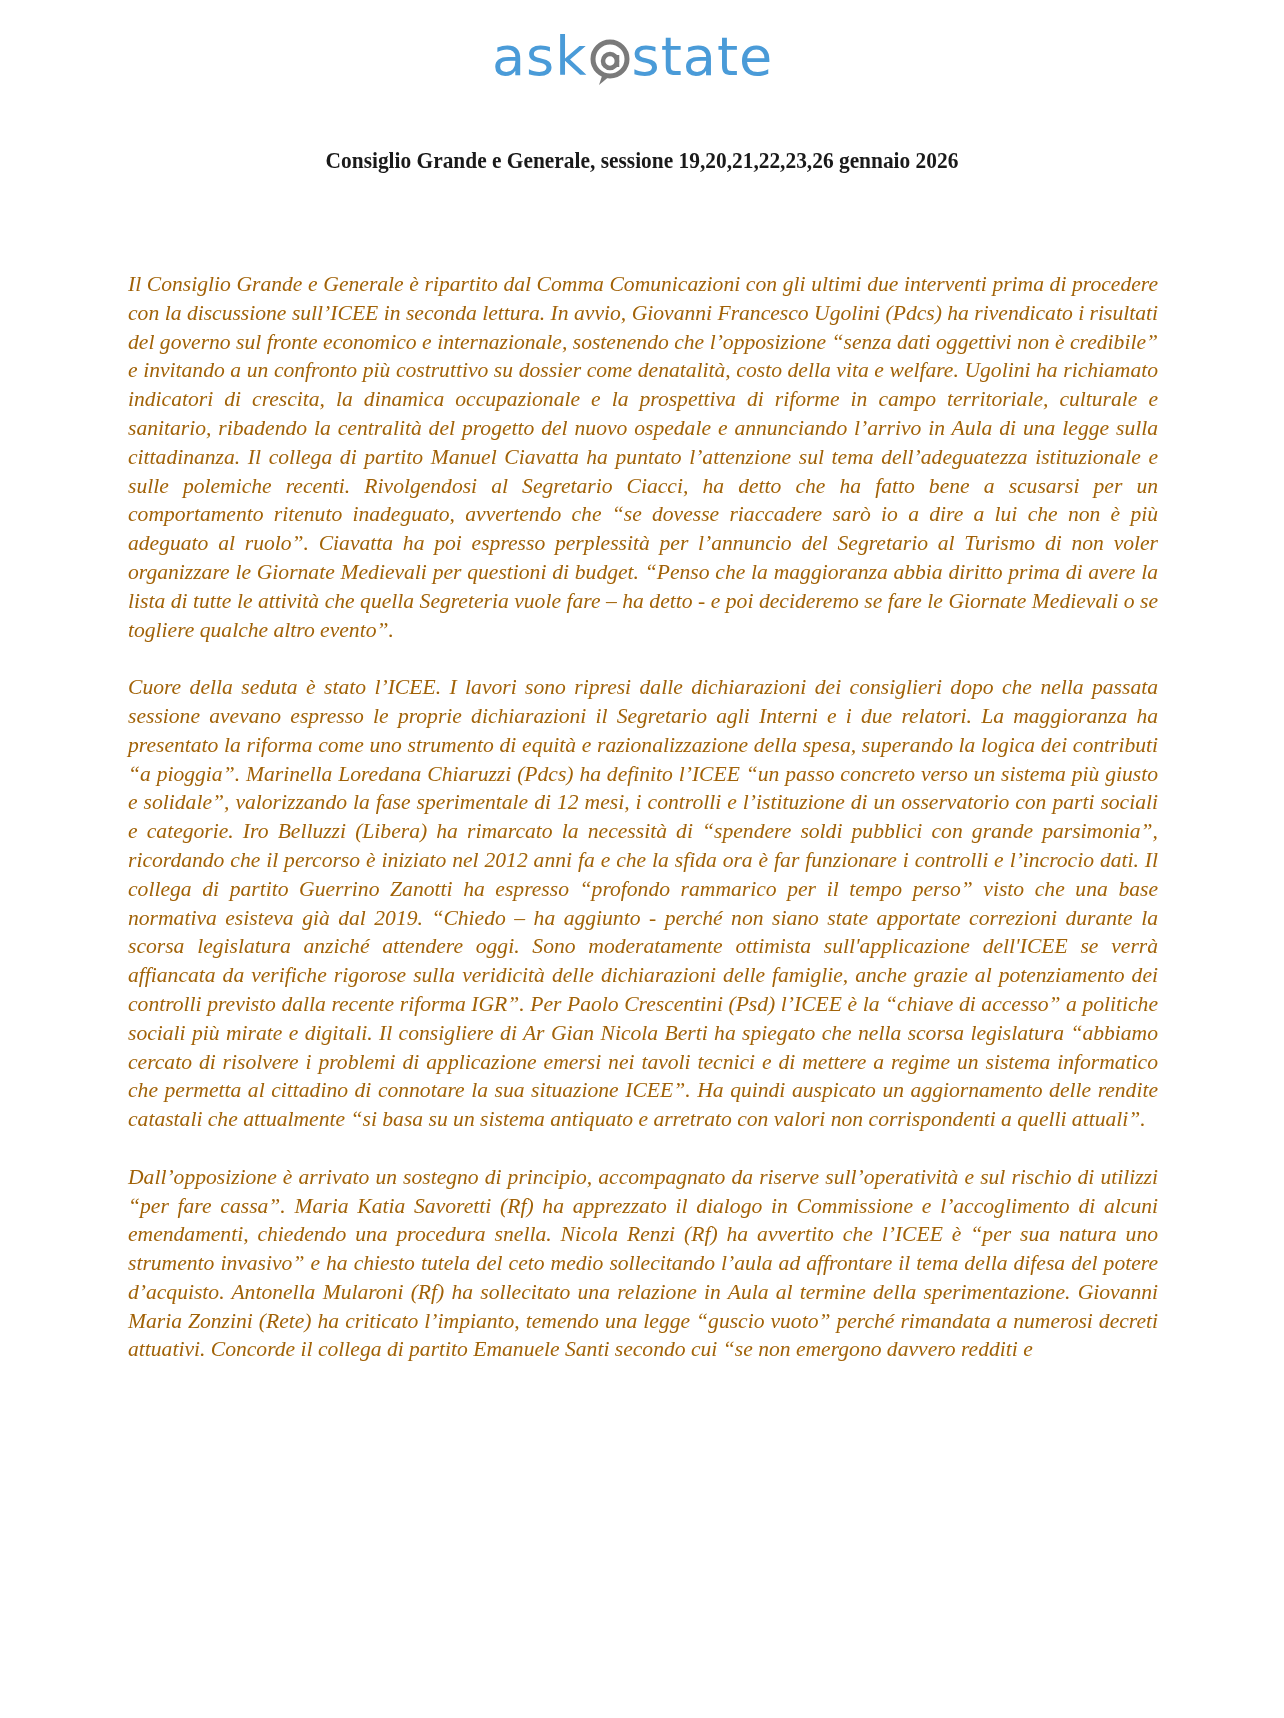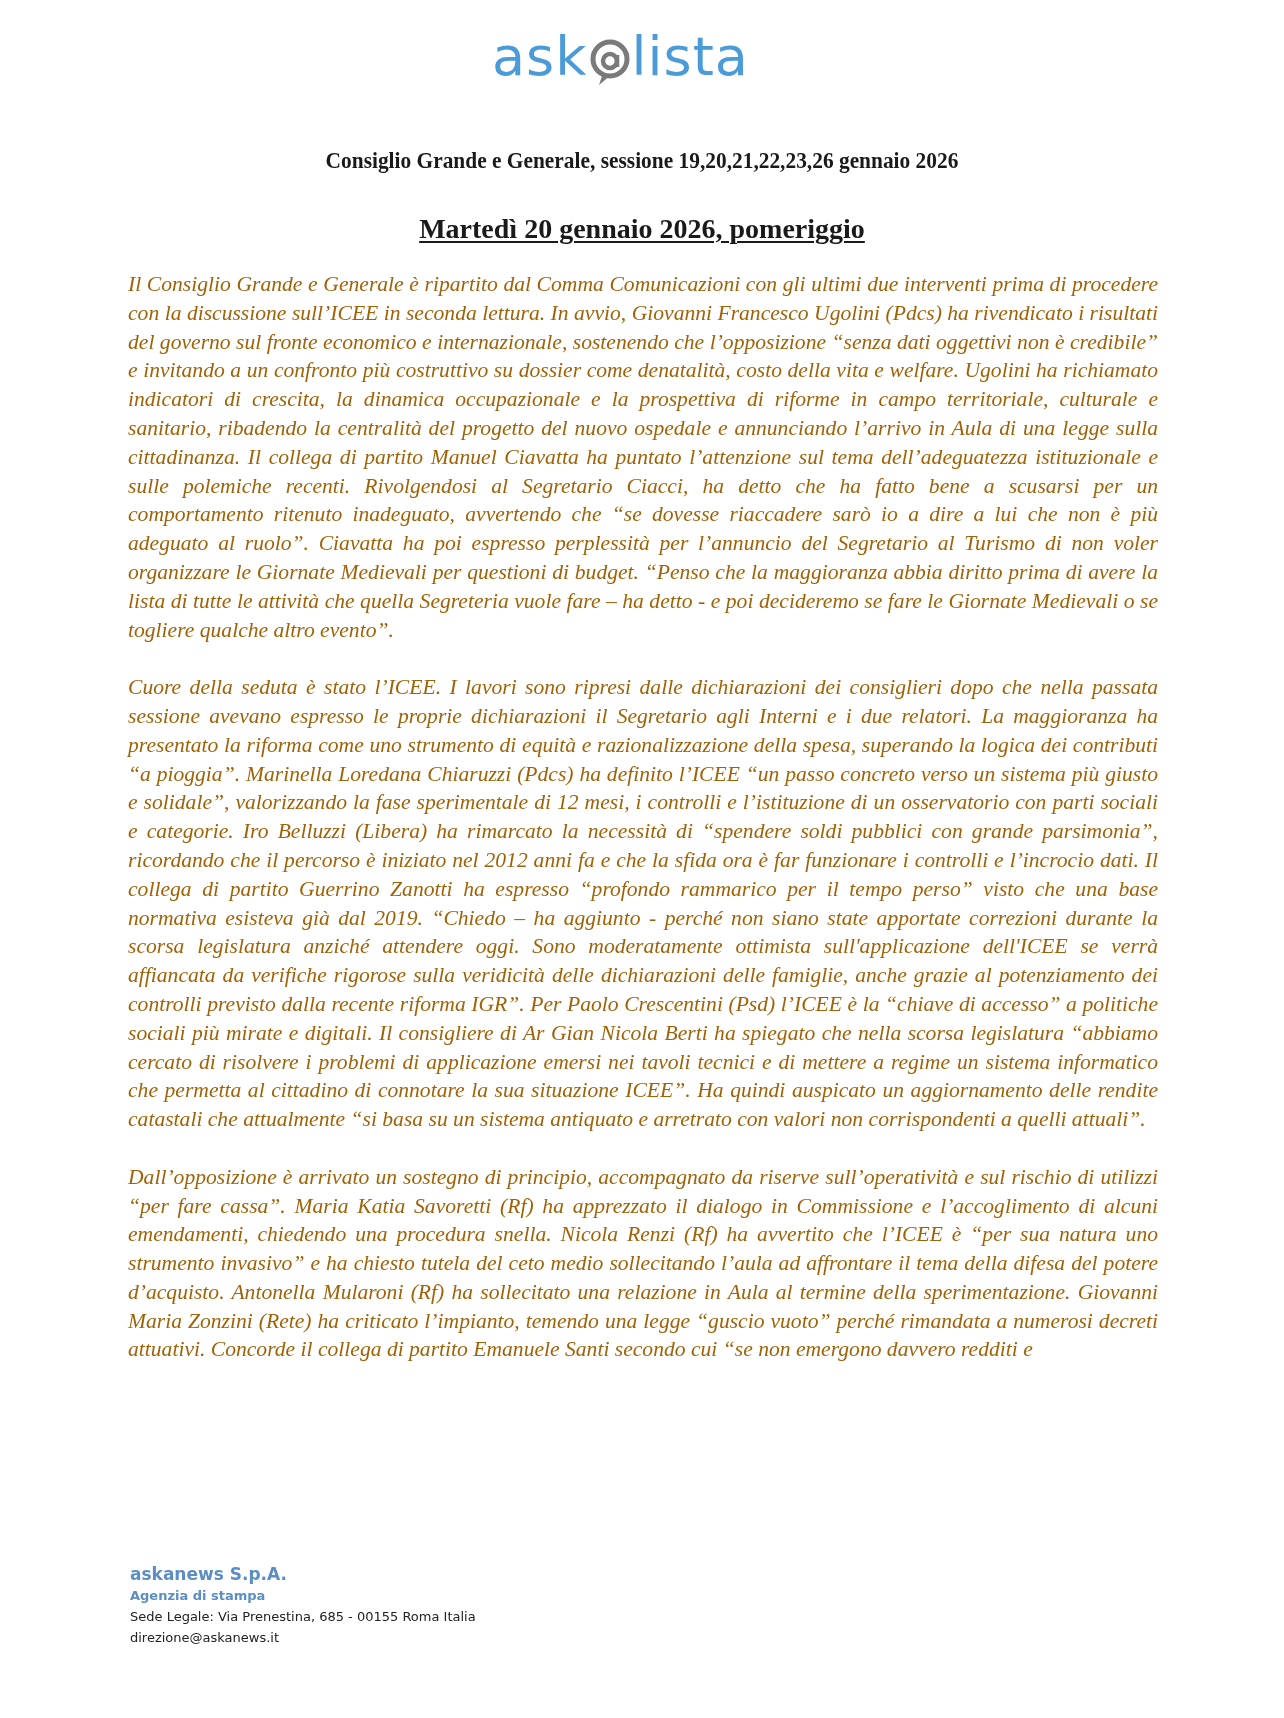--- a/index.html
+++ b/index.html
@@ -123,35 +123,26 @@
   <div class="logo">
     <span class="part">ask</span>
     <span class="at">
       <svg width="42" height="50" viewBox="0 0 42 50">
         <circle cx="21" cy="22" r="17" fill="none" stroke="#7a7a7a" stroke-width="5"></circle>
         <circle cx="21" cy="24" r="7" fill="none" stroke="#7a7a7a" stroke-width="4.5"></circle>
         <path d="M28 18 L28 30" stroke="#7a7a7a" stroke-width="4.5"></path>
         <path d="M14 36 L10 48 L22 38 Z" fill="#7a7a7a"></path>
       </svg>
     </span>
-    <span class="part">lista</span>
+    <span class="part">state</span>
   </div>
 
   <div class="session-title">Consiglio Grande e Generale, sessione 19,20,21,22,23,26 gennaio 2026</div>
 
-  <div class="day-title">
-    <span>Martedì 20 gennaio 2026, pomeriggio</span>
-  </div>
 
   <div class="body-text">
     <p>Il Consiglio Grande e Generale è ripartito dal Comma Comunicazioni con gli ultimi due interventi prima di procedere con la discussione sull’ICEE in seconda lettura. In avvio, Giovanni Francesco Ugolini (Pdcs) ha rivendicato i risultati del governo sul fronte economico e internazionale, sostenendo che l’opposizione “senza dati oggettivi non è credibile” e invitando a un confronto più costruttivo su dossier come denatalità, costo della vita e welfare. Ugolini ha richiamato indicatori di crescita, la dinamica occupazionale e la prospettiva di riforme in campo territoriale, culturale e sanitario, ribadendo la centralità del progetto del nuovo ospedale e annunciando l’arrivo in Aula di una legge sulla cittadinanza. Il collega di partito Manuel Ciavatta ha puntato l’attenzione sul tema dell’adeguatezza istituzionale e sulle polemiche recenti. Rivolgendosi al Segretario Ciacci, ha detto che ha fatto bene a scusarsi per un comportamento ritenuto inadeguato, avvertendo che “se dovesse riaccadere sarò io a dire a lui che non è più adeguato al ruolo”. Ciavatta ha poi espresso perplessità per l’annuncio del Segretario al Turismo di non voler organizzare le Giornate Medievali per questioni di budget. “Penso che la maggioranza abbia diritto prima di avere la lista di tutte le attività che quella Segreteria vuole fare – ha detto - e poi decideremo se fare le Giornate Medievali o se togliere qualche altro evento”.</p>
     <p>Cuore della seduta è stato l’ICEE. I lavori sono ripresi dalle dichiarazioni dei consiglieri dopo che nella passata sessione avevano espresso le proprie dichiarazioni il Segretario agli Interni e i due relatori. La maggioranza ha presentato la riforma come uno strumento di equità e razionalizzazione della spesa, superando la logica dei contributi “a pioggia”. Marinella Loredana Chiaruzzi (Pdcs) ha definito l’ICEE “un passo concreto verso un sistema più giusto e solidale”, valorizzando la fase sperimentale di 12 mesi, i controlli e l’istituzione di un osservatorio con parti sociali e categorie. Iro Belluzzi (Libera) ha rimarcato la necessità di “spendere soldi pubblici con grande parsimonia”, ricordando che il percorso è iniziato nel 2012 anni fa e che la sfida ora è far funzionare i controlli e l’incrocio dati. Il collega di partito Guerrino Zanotti ha espresso “profondo rammarico per il tempo perso” visto che una base normativa esisteva già dal 2019. “Chiedo – ha aggiunto - perché non siano state apportate correzioni durante la scorsa legislatura anziché attendere oggi. Sono moderatamente ottimista sull'applicazione dell'ICEE se verrà affiancata da verifiche rigorose sulla veridicità delle dichiarazioni delle famiglie, anche grazie al potenziamento dei controlli previsto dalla recente riforma IGR”. Per Paolo Crescentini (Psd) l’ICEE è la “chiave di accesso” a politiche sociali più mirate e digitali. Il consigliere di Ar Gian Nicola Berti ha spiegato che nella scorsa legislatura “abbiamo cercato di risolvere i problemi di applicazione emersi nei tavoli tecnici e di mettere a regime un sistema informatico che permetta al cittadino di connotare la sua situazione ICEE”. Ha quindi auspicato un aggiornamento delle rendite catastali che attualmente “si basa su un sistema antiquato e arretrato con valori non corrispondenti a quelli attuali”.</p>
     <p>Dall’opposizione è arrivato un sostegno di principio, accompagnato da riserve sull’operatività e sul rischio di utilizzi “per fare cassa”. Maria Katia Savoretti (Rf) ha apprezzato il dialogo in Commissione e l’accoglimento di alcuni emendamenti, chiedendo una procedura snella. Nicola Renzi (Rf) ha avvertito che l’ICEE è “per sua natura uno strumento invasivo” e ha chiesto tutela del ceto medio sollecitando l’aula ad affrontare il tema della difesa del potere d’acquisto. Antonella Mularoni (Rf) ha sollecitato una relazione in Aula al termine della sperimentazione. Giovanni Maria Zonzini (Rete) ha criticato l’impianto, temendo una legge “guscio vuoto” perché rimandata a numerosi decreti attuativi. Concorde il collega di partito Emanuele Santi secondo cui “se non emergono davvero redditi e</p>
   </div>
 
-  <div class="footer">
-    <div class="company">askanews S.p.A.</div>
-    <div class="agency">Agenzia di stampa</div>
-    <div class="address">Sede Legale: Via Prenestina, 685 - 00155 Roma Italia</div>
-    <div class="email">direzione@askanews.it</div>
-  </div>
 
 </div>
 
 </body></html>

